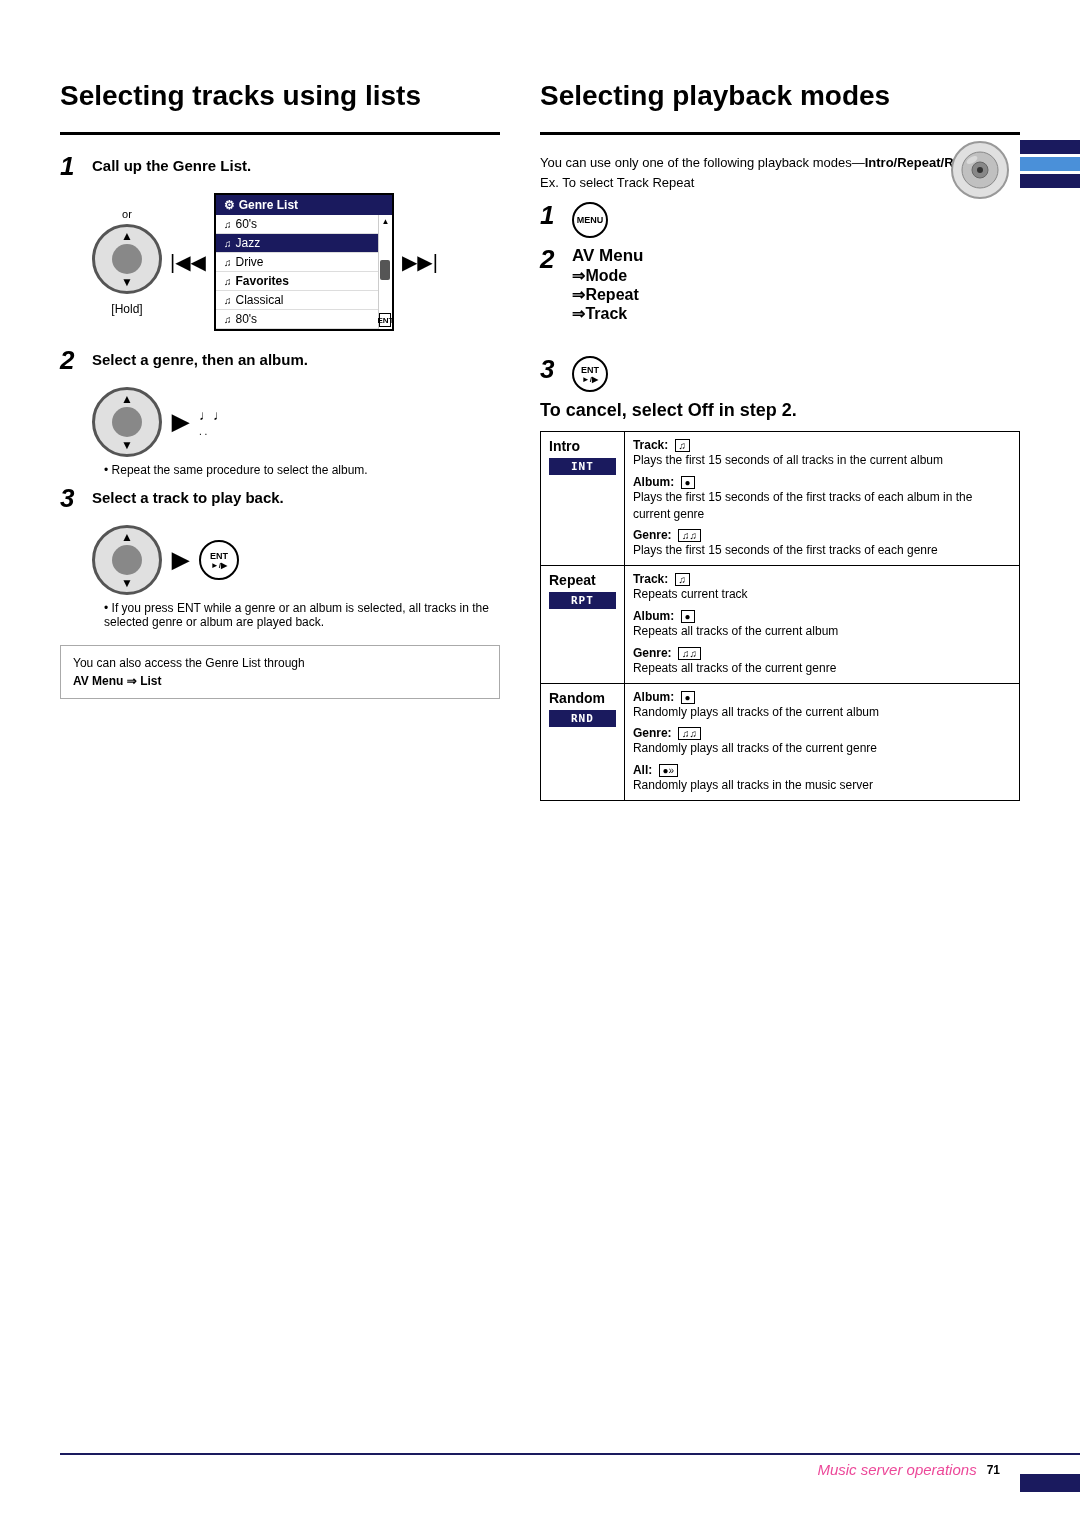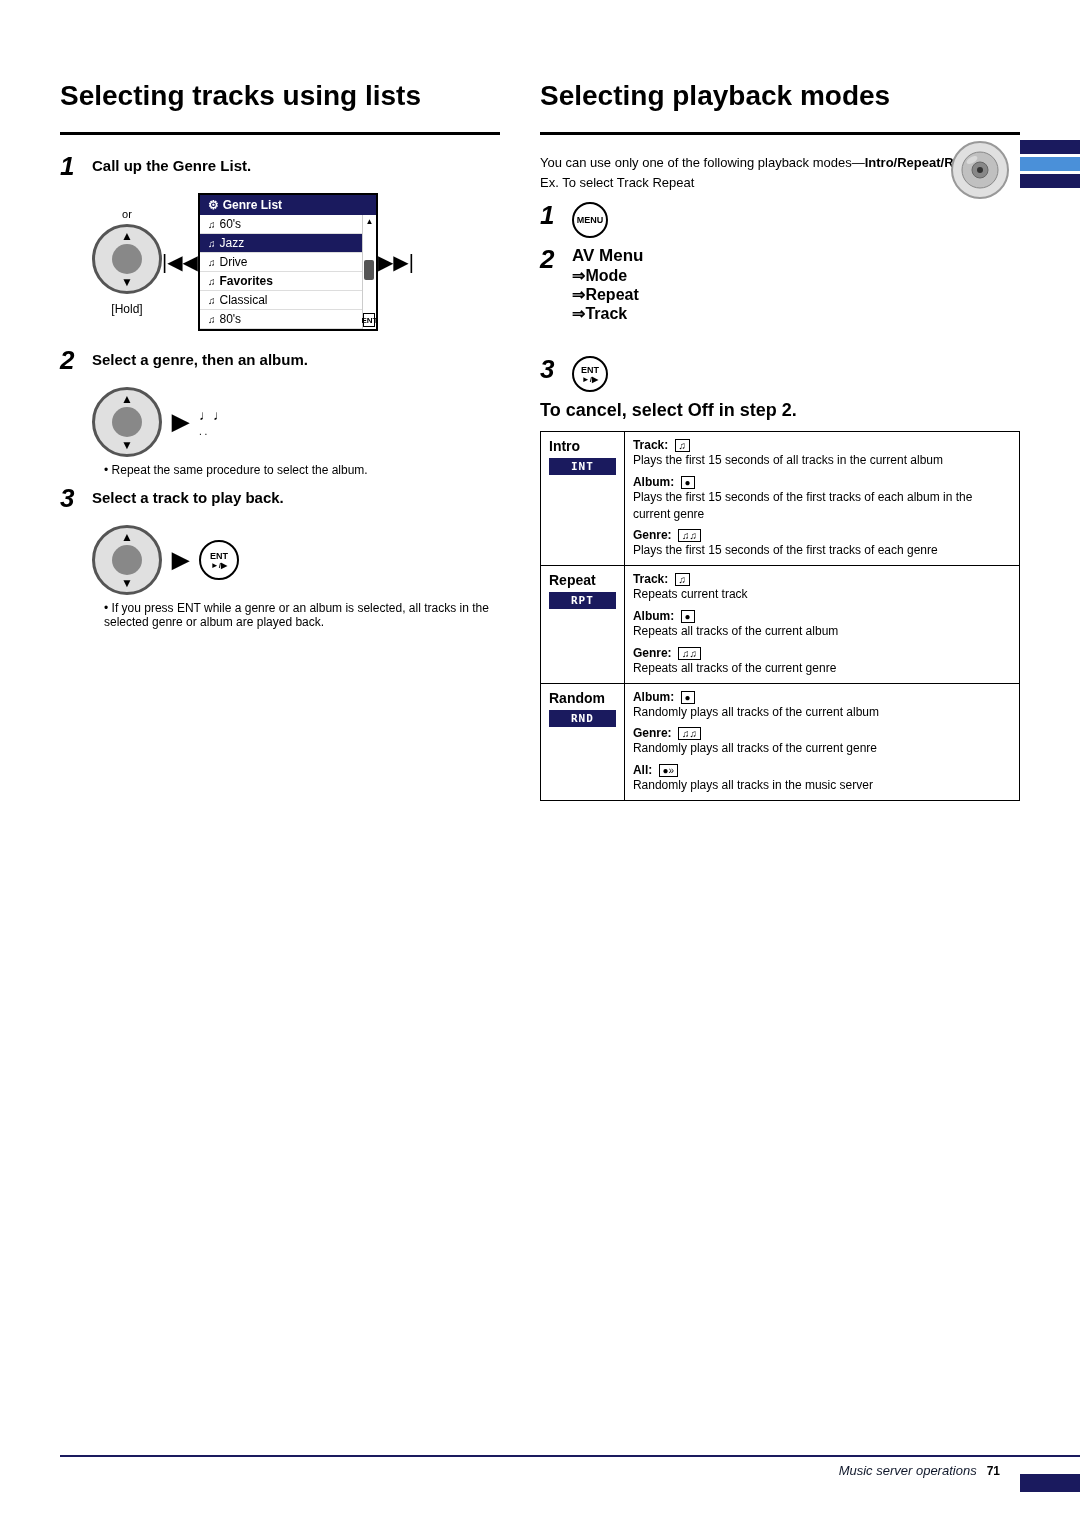--- a/index.html
+++ b/index.html
@@ -78,21 +78,21 @@
     .step-text {
       font-size: 15px;
       font-weight: bold;
       padding-top: 4px;
     }
 
     
     .genre-diagram {
       display: flex;
       align-items: center;
-      gap: 0;
+      gap: 8px;
       margin: 10px 0 16px 32px;
     }
 
     .hold-label {
       font-size: 12px;
       margin-top: 4px;
     }
 
     
     .genre-list-panel {
@@ -427,20 +427,25 @@
         </div>
         <div style="font-size:22px; font-weight:bold;">▶</div>
         <div class="ent-button">
           <span>ENT</span>
           <span style="font-size:8px;">►/▶</span>
         </div>
       </div>
 
       <div class="bullet-text">If you press ENT while a genre or an album is selected, all tracks in the selected genre or album are played back.</div>
 
+      <div class="info-box">
+        <span>You can also access the Genre List through</span>
+        <br>
+        <strong><span>AV Menu ⇒ List</span></strong>
+      </div>
 
     </div>
 
     <div class="right-col">
       <div class="section-title">Selecting playback modes</div>
 
       <div class="playback-intro-text">
         <span>You can use only one of the following playback modes—</span><strong>Intro/Repeat/Random</strong><span>.</span>
         <br>
         <span>Ex. To select Track Repeat</span>
@@ -542,19 +547,19 @@
             </td>
           </tr>
         </tbody>
       </table>
 
     </div>
 
   </div>
 
   <div style="position:absolute; bottom:50px; left:60px; right:0; border-top:2px solid #1a1a5e; padding-top:6px; display:flex; align-items:center; justify-content:flex-end; padding-right:80px;">
-    <span style="font-style:italic; font-size:13px; color:#0f172a;">Music server operations</span>
+    <span style="font-style:italic; font-size:15px; color:#ec4899;">Music server operations</span>
     <span style="font-size:12px; font-weight:bold; margin-left:10px;">71</span>
   </div>
 
   <div style="position:absolute; bottom:36px; right:0; width:60px; height:18px; background:#1a1a5e;"></div>
 
 </div>
 
 </body></html>

